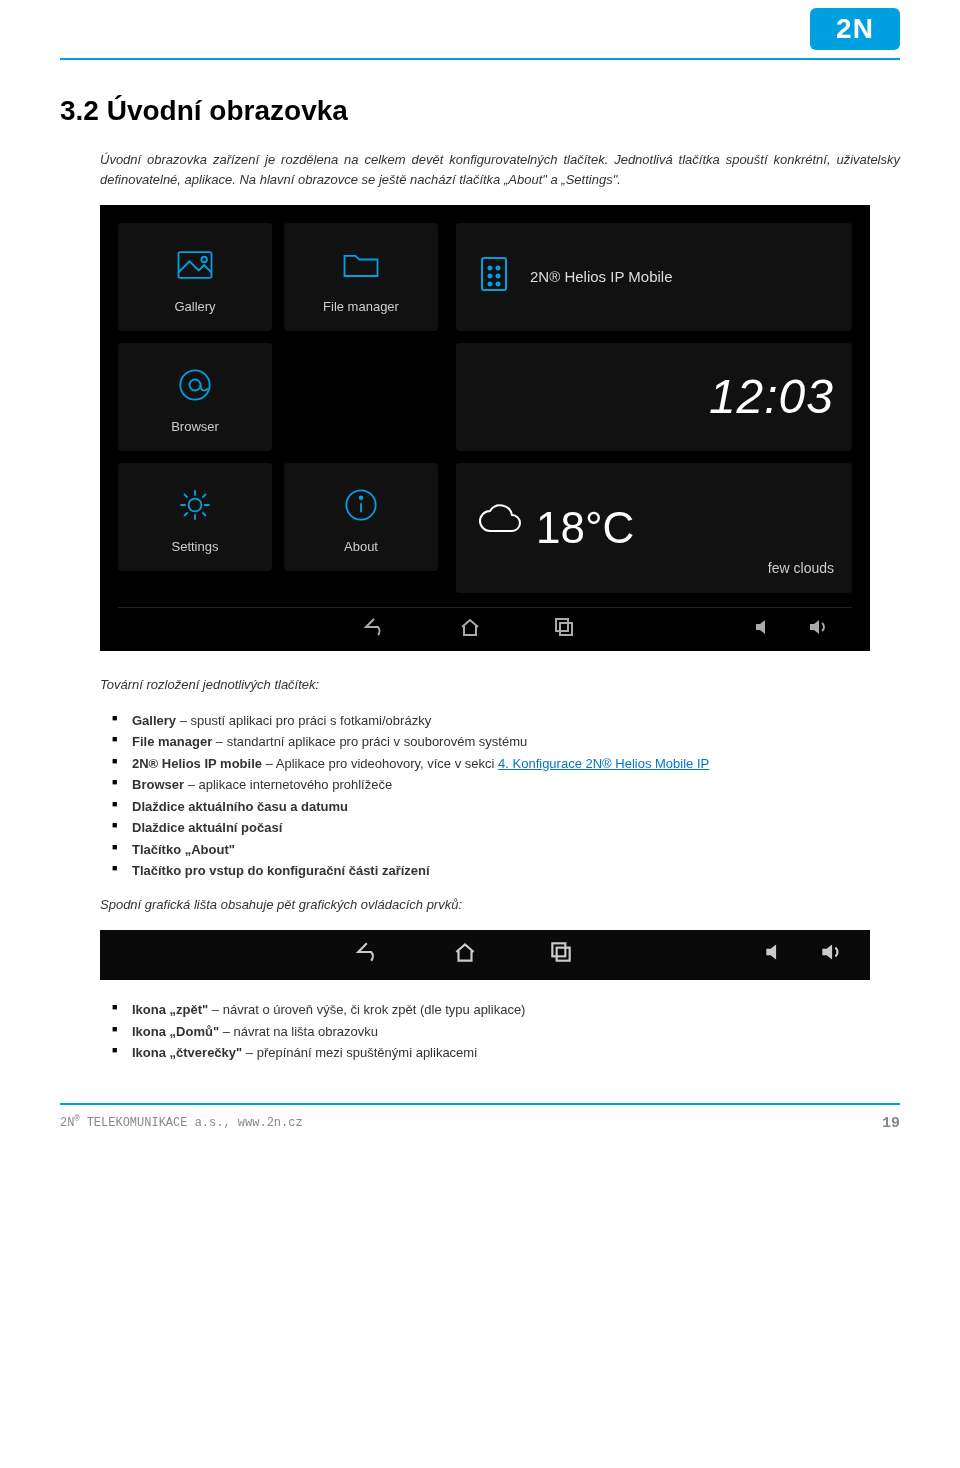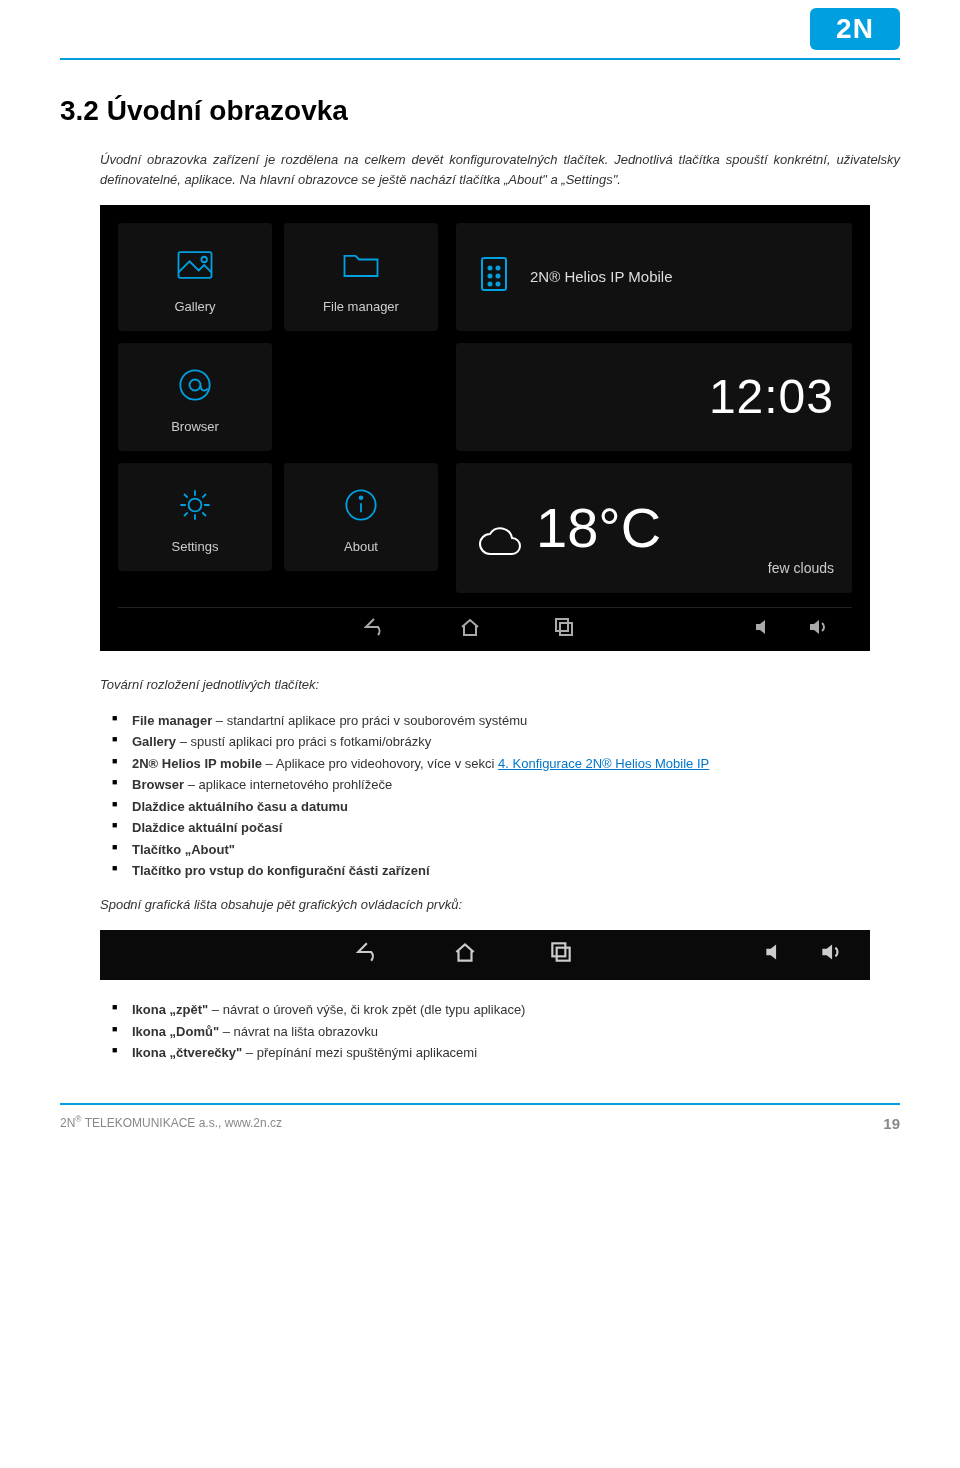--- a/index.html
+++ b/index.html
@@ -117,38 +117,39 @@
   .tile-helios .label { font-size: 15px; color: #ddd; }
   .clock {
     text-align: right;
   }
   .clock .time {
     font-size: 48px;
     font-weight: 300;
     line-height: 1;
     color: #fff;
     letter-spacing: 1px;
+    font-style: italic;
   }
   .clock .date {
     font-size: 14px;
     color: #ccc;
     margin-top: 2px;
   }
   .weather {
     flex-direction: row;
     align-items: center;
     justify-content: space-between;
     height: 130px;
   }
   .weather .temp {
-    font-size: 56px;
+    font-size: 44px;
     font-weight: 300;
     color: #fff;
     display: flex;
-    align-items: flex-end;
+    align-items: flex-start;
     gap: 10px;
   }
   .weather .temp svg { width: 52px; height: 52px; }
   .weather .desc {
     font-size: 14px;
     color: #ccc;
     align-self: flex-end;
     margin-bottom: 0;
   }
   .navbar {
@@ -218,20 +219,21 @@
   a.link { color: #0077cc; }
   sup { font-size: 0.7em; vertical-align: super; }
   .footer {
     border-top: 2px solid #00a0e0;
     margin-top: 40px;
     padding-top: 8px;
     display: flex;
     justify-content: space-between;
     font-size: 12px;
     color: #888;
+    font-family: Liberation Mono, monospace;
   }
   .footer .pagenum { font-weight: bold; color: #888; font-size: 15px; }
   .footer .sup-2n sup { color: #888; }
 </style>
 </head>
 <body>
 
 <div class="page">
 
   <div class="header-bar">
@@ -363,22 +365,22 @@
               <path d="M16 8 A5 5 0 0 1 16 16" fill="none" stroke="#aaa" stroke-width="2"></path>
             </svg>
         </span>
       </div>
     </div>
   </div>
 
   <p class="body-text" style="margin-left:40px">Tovární rozložení jednotlivých tlačítek:</p>
 
   <ul class="bullet-list">
+    <li><strong>Gallery</strong><span> – spustí aplikaci pro práci s fotkami/obrázky</span></li>
     <li><strong>File manager</strong><span> – standartní aplikace pro práci v souborovém systému</span></li>
-    <li><strong>Gallery</strong><span> – spustí aplikaci pro práci s fotkami/obrázky</span></li>
     <li><strong>2N® Helios IP mobile</strong><span> – Aplikace pro videohovory, více v sekci </span><a class="link" href="#">4. Konfigurace 2N® Helios Mobile IP</a></li>
     <li><strong>Browser</strong><span> – aplikace internetového prohlížeče</span></li>
     <li><strong>Dlaždice aktuálního času a datumu</strong></li>
     <li><strong>Dlaždice aktuální počasí</strong></li>
     <li><strong>Tlačítko „About"</strong></li>
     <li><strong>Tlačítko pro vstup do konfigurační části zařízení</strong></li>
   </ul>
 
   <p class="body-text" style="margin-left:40px">Spodní grafická lišta obsahuje pět grafických ovládacích prvků:</p>
 

